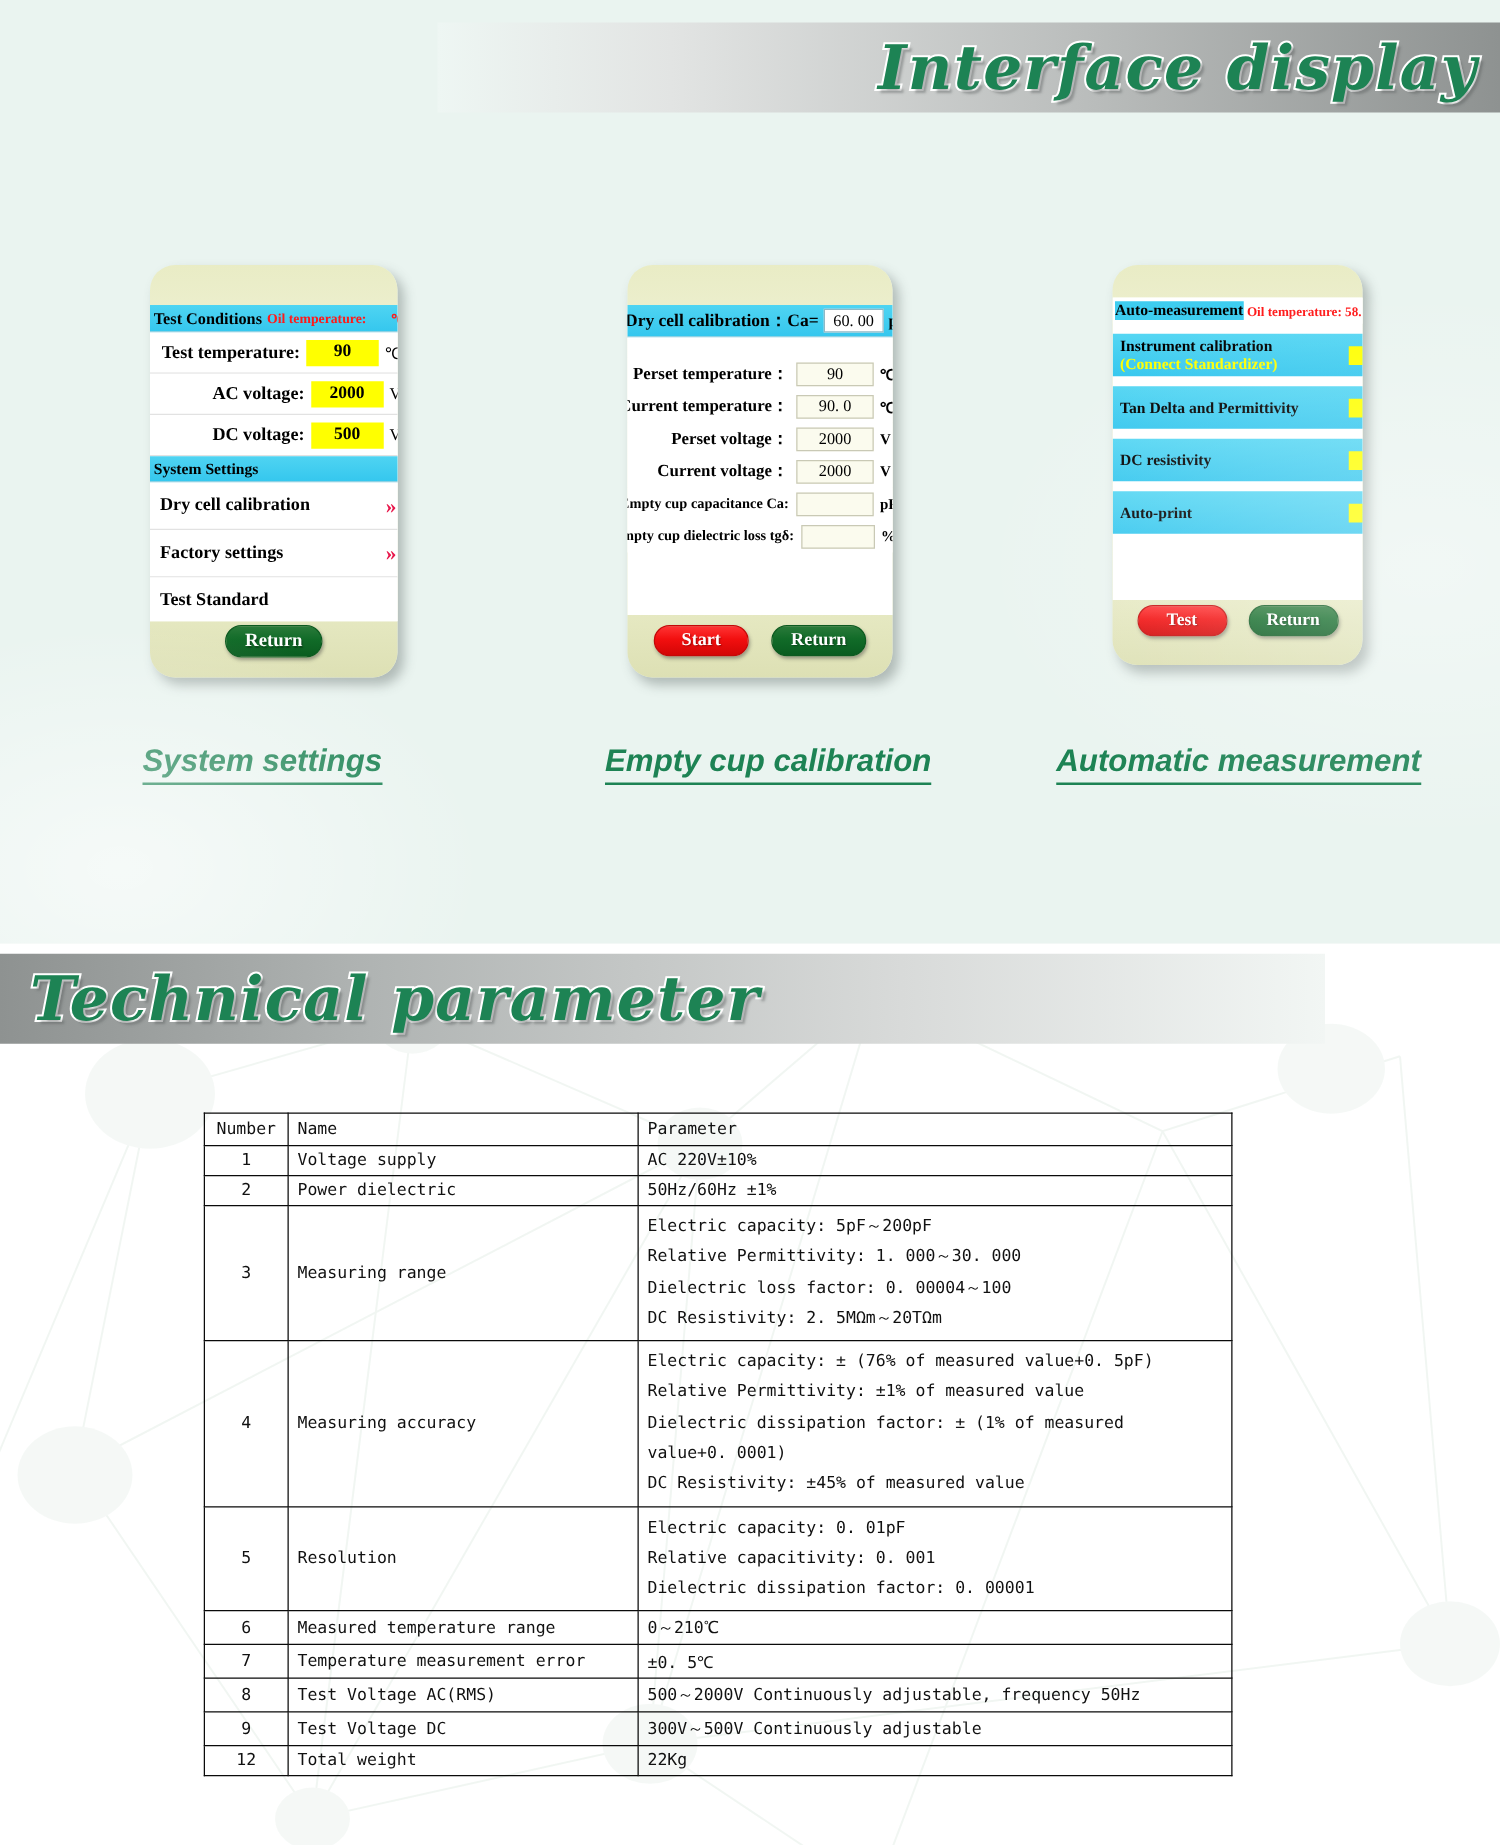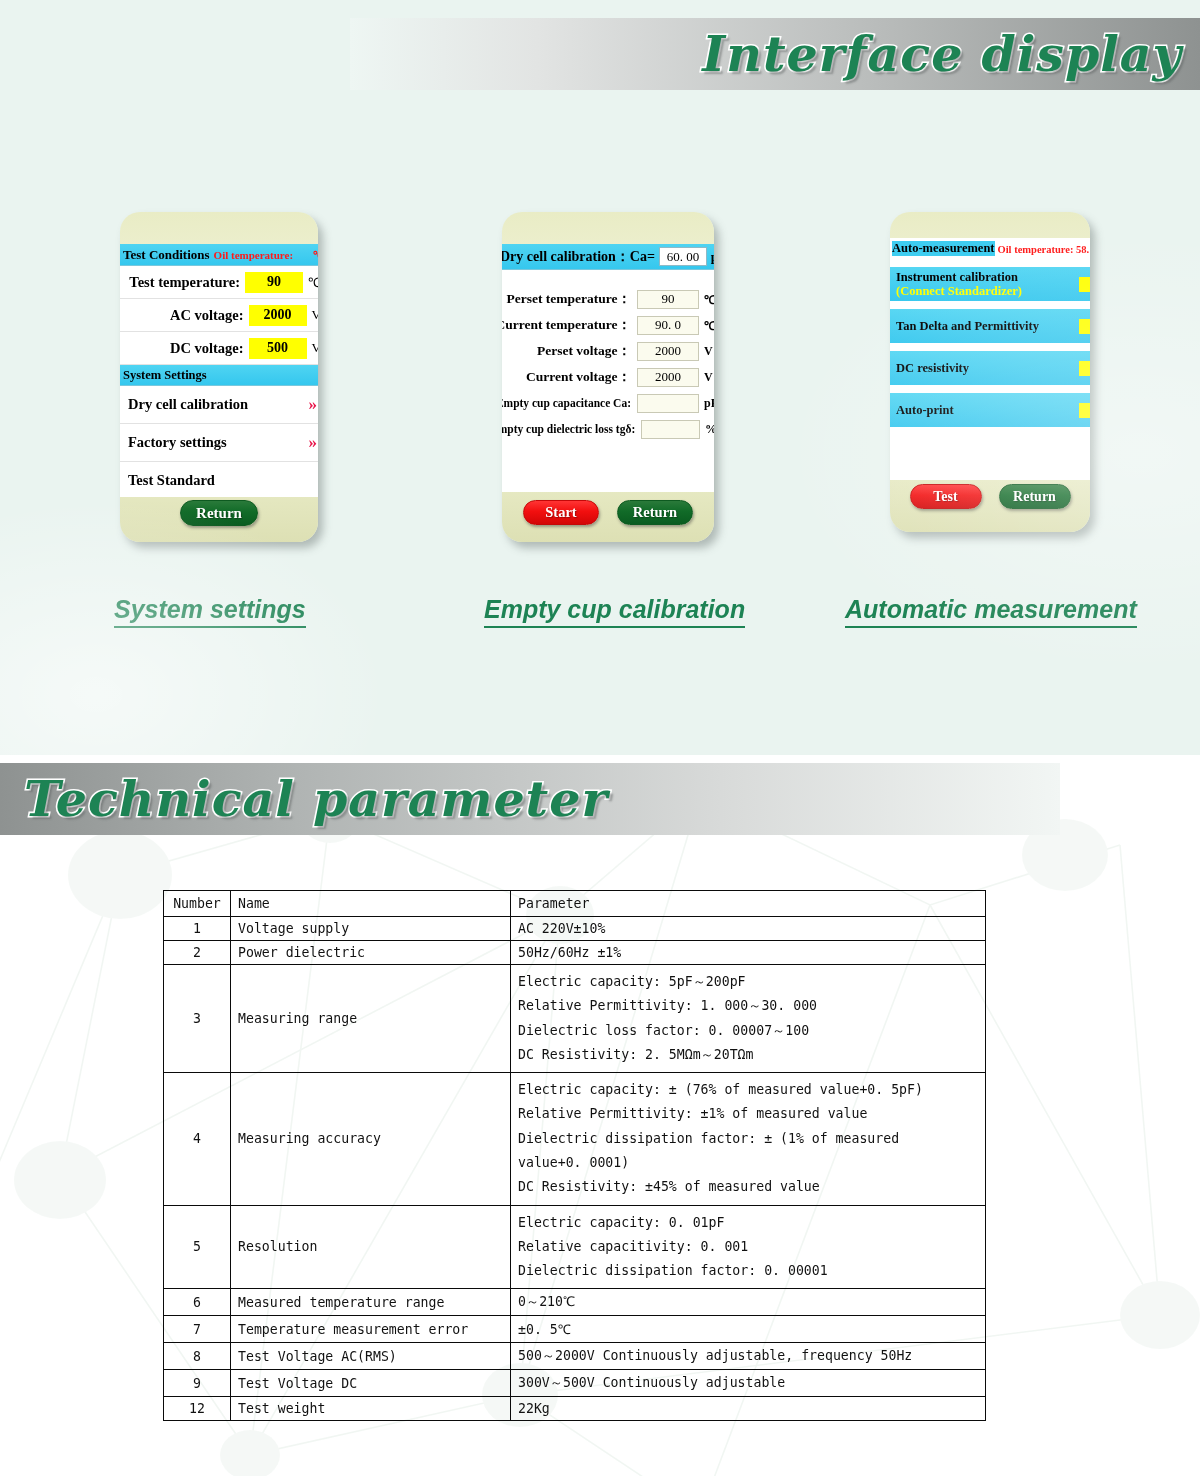--- a/index.html
+++ b/index.html
@@ -448,21 +448,21 @@
             <td>
               <div>50Hz/60Hz ±1%</div>
             </td>
           </tr>
           <tr>
             <td class="c-num">3</td>
             <td class="c-name">Measuring range</td>
             <td class="multi">
               <div>Electric capacity: 5pF～200pF</div>
               <div>Relative Permittivity: 1. 000～30. 000</div>
-              <div>Dielectric loss factor: 0. 00007～100</div>
+              <div>Dielectric loss factor: 0. 00004～100</div>
               <div>DC Resistivity: 2. 5MΩm～20TΩm</div>
             </td>
           </tr>
           <tr>
             <td class="c-num">4</td>
             <td class="c-name">Measuring accuracy</td>
             <td class="multi">
               <div>Electric capacity: ± (76% of measured value+0. 5pF)</div>
               <div>Relative Permittivity: ±1% of measured value</div>
               <div>Dielectric dissipation factor: ± (1% of measured</div>
@@ -502,21 +502,21 @@
           </tr>
           <tr>
             <td class="c-num">9</td>
             <td class="c-name">Test Voltage DC</td>
             <td>
               <div>300V～500V  Continuously adjustable</div>
             </td>
           </tr>
           <tr>
             <td class="c-num">12</td>
-            <td class="c-name">Test weight</td>
+            <td class="c-name">Total weight</td>
             <td>
               <div>22Kg</div>
             </td>
           </tr>
         </tbody>
     </table>
   </div>
 </div>
 
 </body></html>

